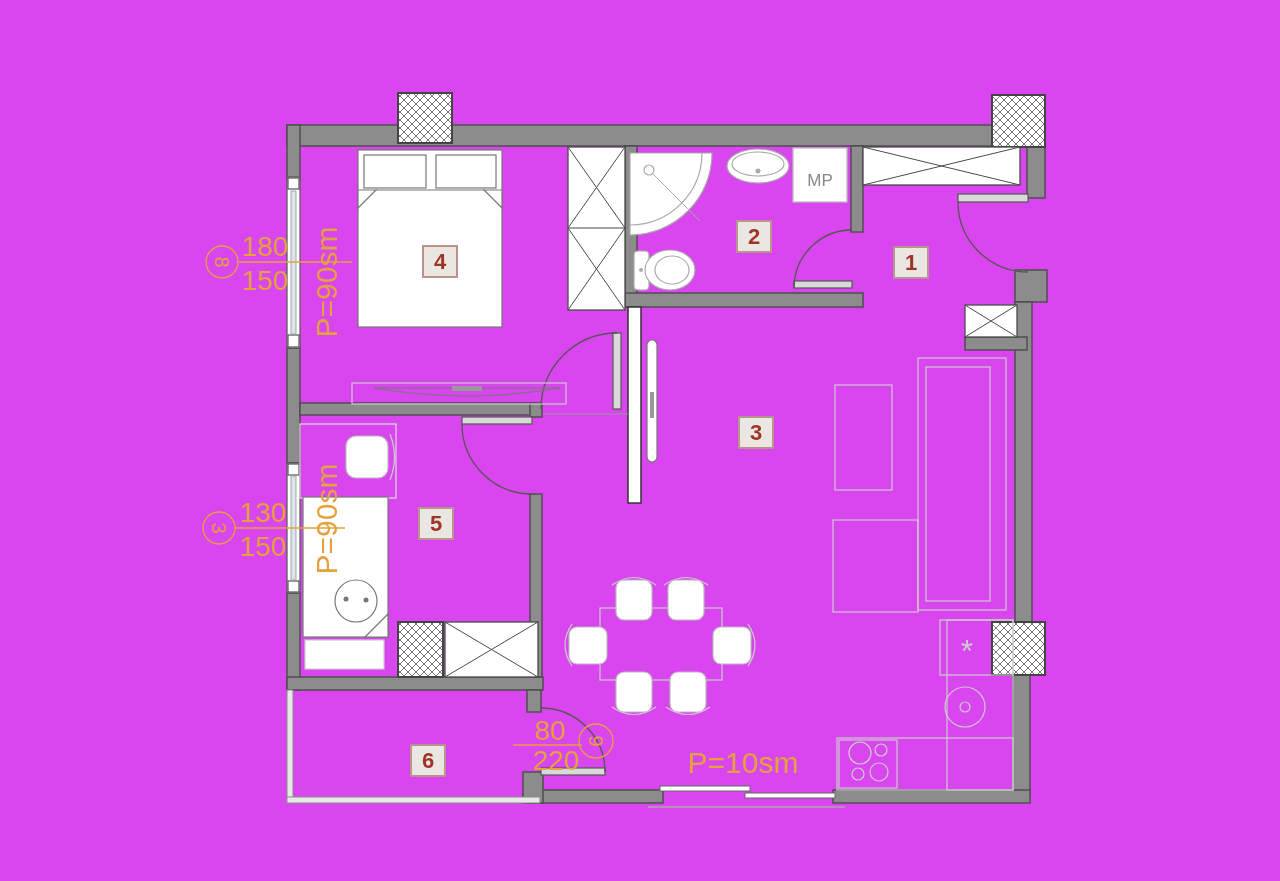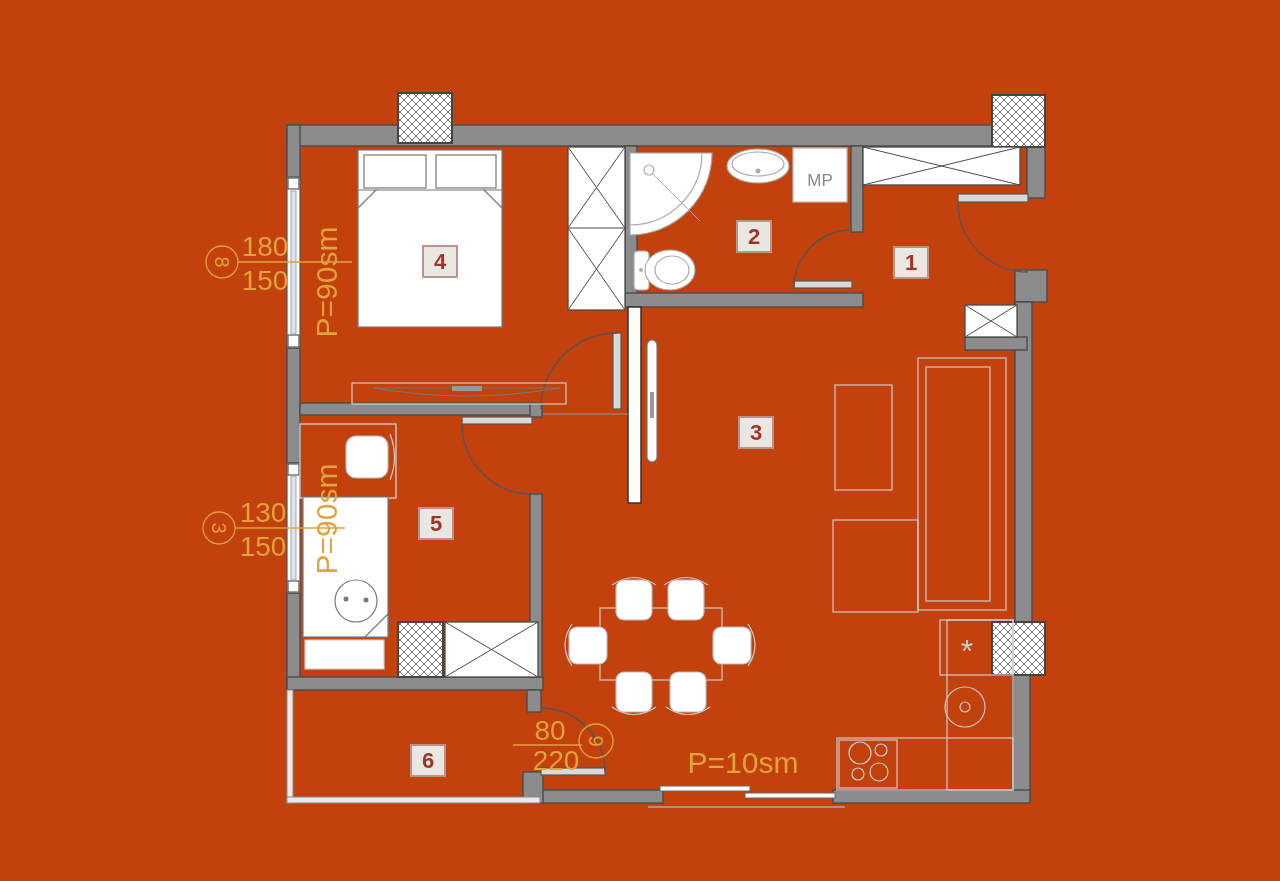--- a/index.html
+++ b/index.html
@@ -1,16 +1,16 @@
 <!DOCTYPE html>
 <html><head>
 <meta charset="utf-8">
 <style>
   html,body{margin:0;padding:0;background:#fff;}
-  #canvas{position:relative;width:1280px;height:881px;background:#c2410c;overflow:hidden;
+  #canvas{position:relative;width:1280px;height:881px;background:#d946ef;overflow:hidden;
           font-family:"Liberation Sans",sans-serif;}
   svg{position:absolute;left:0;top:0;}
   .wall{fill:#8C8C8C;stroke:#4b4b4b;stroke-width:1.4;}
   .wall-thin{fill:#e8e8e8;stroke:#8a8a8a;stroke-width:1;}
   .partition{fill:#ffffff;stroke:#333;stroke-width:1.5;}
   .column{stroke:#444;stroke-width:2;}
   .winframe{fill:#ffffff;stroke:#555;stroke-width:1.2;}
   .winglass{fill:#dde3e8;stroke:#8899a6;stroke-width:0.8;}
   .door-arc{fill:none;stroke:#555;stroke-width:1.3;}
   .door-leaf{fill:#d9d9d9;stroke:#555;stroke-width:1.2;}

